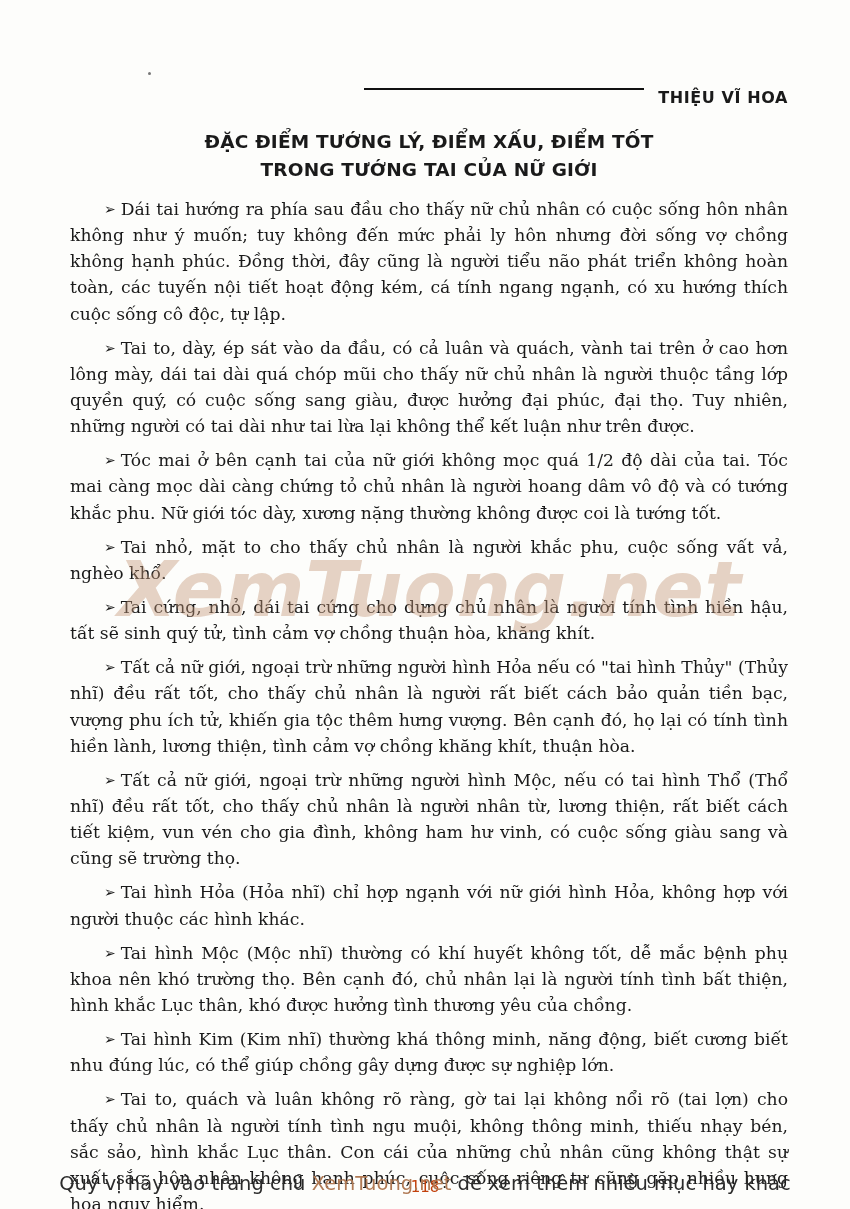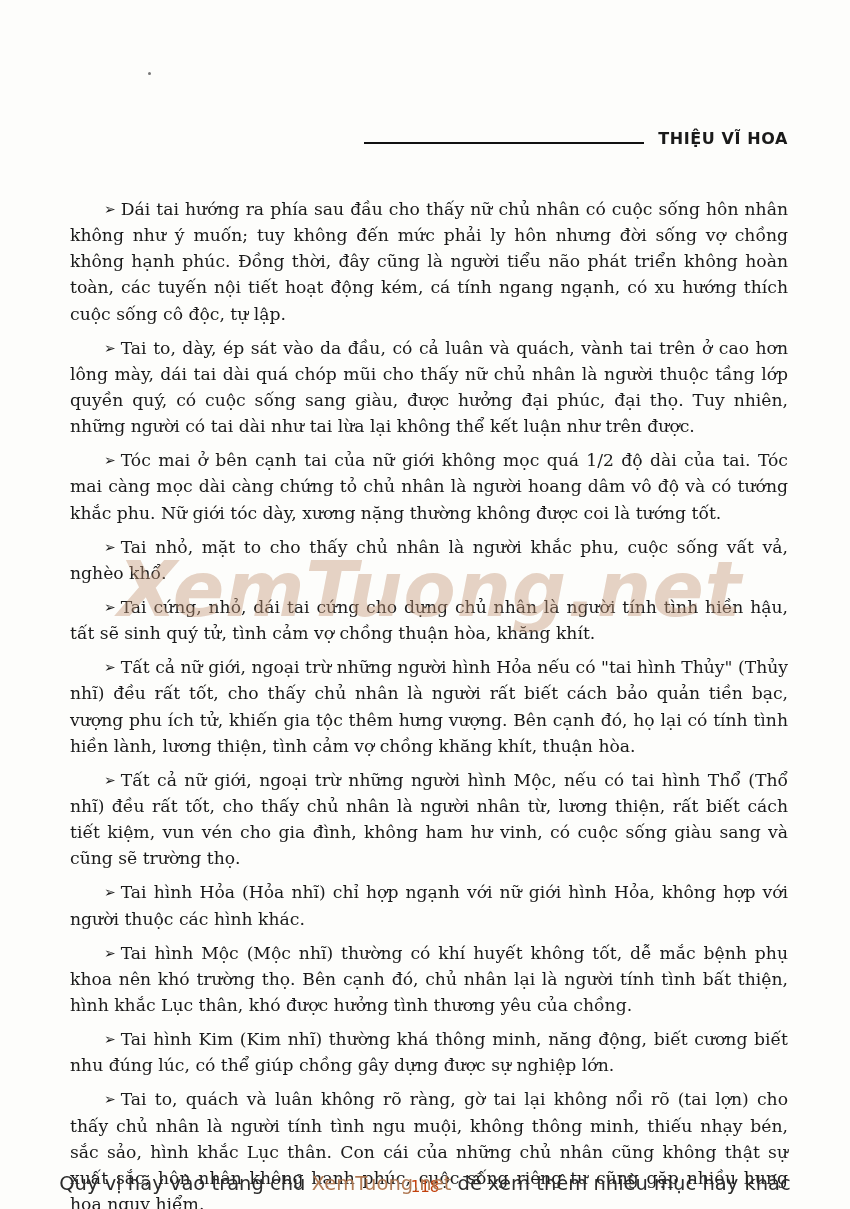--- a/index.html
+++ b/index.html
@@ -26,23 +26,22 @@
     background: #777;
     border-radius: 50%;
   }
   .header {
     position: absolute;
     left: 70px;
     right: 62px;
     top: 88px;
     height: 26px;
     display: flex;
-    align-items: flex-end;
+    align-items: flex-start;
     justify-content: flex-end;
-    margin-top: 35px;
   }
   .header-rule {
     flex: 1 1 auto;
     border-bottom: 2px solid #111;
     height: 0;
     margin-bottom: 5px;
     margin-right: 0;
     max-width: 280px;
   }
   .header-title {
@@ -131,20 +130,24 @@
 
 <div class="page">
 
   <div class="speck"></div>
 
   <div class="header">
     <div class="header-rule"></div>
     <div class="header-title">THIỆU VĨ HOA</div>
   </div>
 
+  <div class="title-block">
+    <div>ĐẶC ĐIỂM TƯỚNG LÝ, ĐIỂM XẤU, ĐIỂM TỐT</div>
+    <div>TRONG TƯỚNG TAI CỦA NỮ GIỚI</div>
+  </div>
 
   <div class="content">
     <p class="para"><span class="bullet">➢</span><span>Dái tai hướng ra phía sau đầu cho thấy nữ chủ nhân có cuộc sống hôn nhân không như ý muốn; tuy không đến mức phải ly hôn nhưng đời sống vợ chồng không hạnh phúc. Đồng thời, đây cũng là người tiểu não phát triển không hoàn toàn, các tuyến nội tiết hoạt động kém, cá tính ngang ngạnh, có xu hướng thích cuộc sống cô độc, tự lập.</span></p>
     <p class="para"><span class="bullet">➢</span><span>Tai to, dày, ép sát vào da đầu, có cả luân và quách, vành tai trên ở cao hơn lông mày, dái tai dài quá chóp mũi cho thấy nữ chủ nhân là người thuộc tầng lớp quyền quý, có cuộc sống sang giàu, được hưởng đại phúc, đại thọ. Tuy nhiên, những người có tai dài như tai lừa lại không thể kết luận như trên được.</span></p>
     <p class="para"><span class="bullet">➢</span><span>Tóc mai ở bên cạnh tai của nữ giới không mọc quá 1/2 độ dài của tai. Tóc mai càng mọc dài càng chứng tỏ chủ nhân là người hoang dâm vô độ và có tướng khắc phu. Nữ giới tóc dày, xương nặng thường không được coi là tướng tốt.</span></p>
     <p class="para"><span class="bullet">➢</span><span>Tai nhỏ, mặt to cho thấy chủ nhân là người khắc phu, cuộc sống vất vả, nghèo khổ.</span></p>
     <p class="para"><span class="bullet">➢</span><span>Tai cứng, nhỏ, dái tai cứng cho dựng chủ nhân là người tính tình hiền hậu, tất sẽ sinh quý tử, tình cảm vợ chồng thuận hòa, khăng khít.</span></p>
     <p class="para"><span class="bullet">➢</span><span>Tất cả nữ giới, ngoại trừ những người hình Hỏa nếu có "tai hình Thủy" (Thủy nhĩ) đều rất tốt, cho thấy chủ nhân là người rất biết cách bảo quản tiền bạc, vượng phu ích tử, khiến gia tộc thêm hưng vượng. Bên cạnh đó, họ lại có tính tình hiền lành, lương thiện, tình cảm vợ chồng khăng khít, thuận hòa.</span></p>
     <p class="para"><span class="bullet">➢</span><span>Tất cả nữ giới, ngoại trừ những người hình Mộc, nếu có tai hình Thổ (Thổ nhĩ) đều rất tốt, cho thấy chủ nhân là người nhân từ, lương thiện, rất biết cách tiết kiệm, vun vén cho gia đình, không ham hư vinh, có cuộc sống giàu sang và cũng sẽ trường thọ.</span></p>
     <p class="para"><span class="bullet">➢</span><span>Tai hình Hỏa (Hỏa nhĩ) chỉ hợp ngạnh với nữ giới hình Hỏa, không hợp với người thuộc các hình khác.</span></p>

